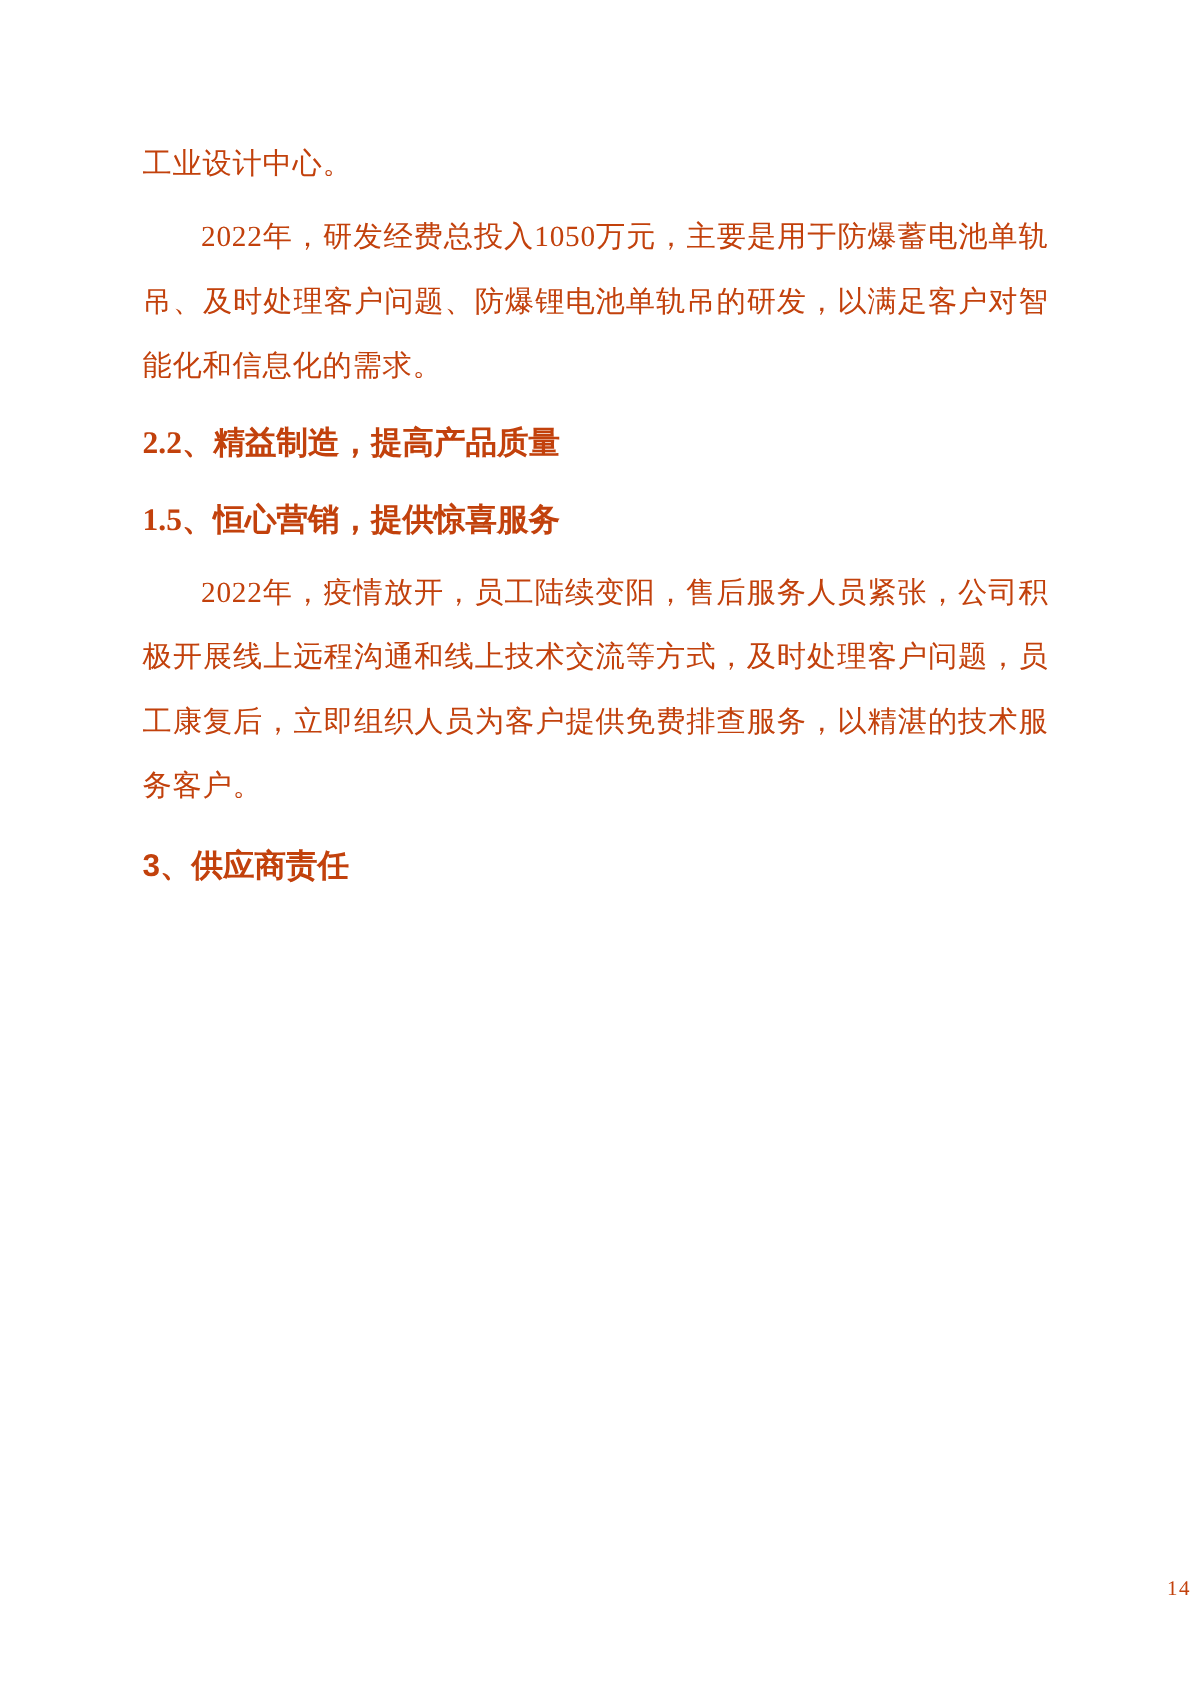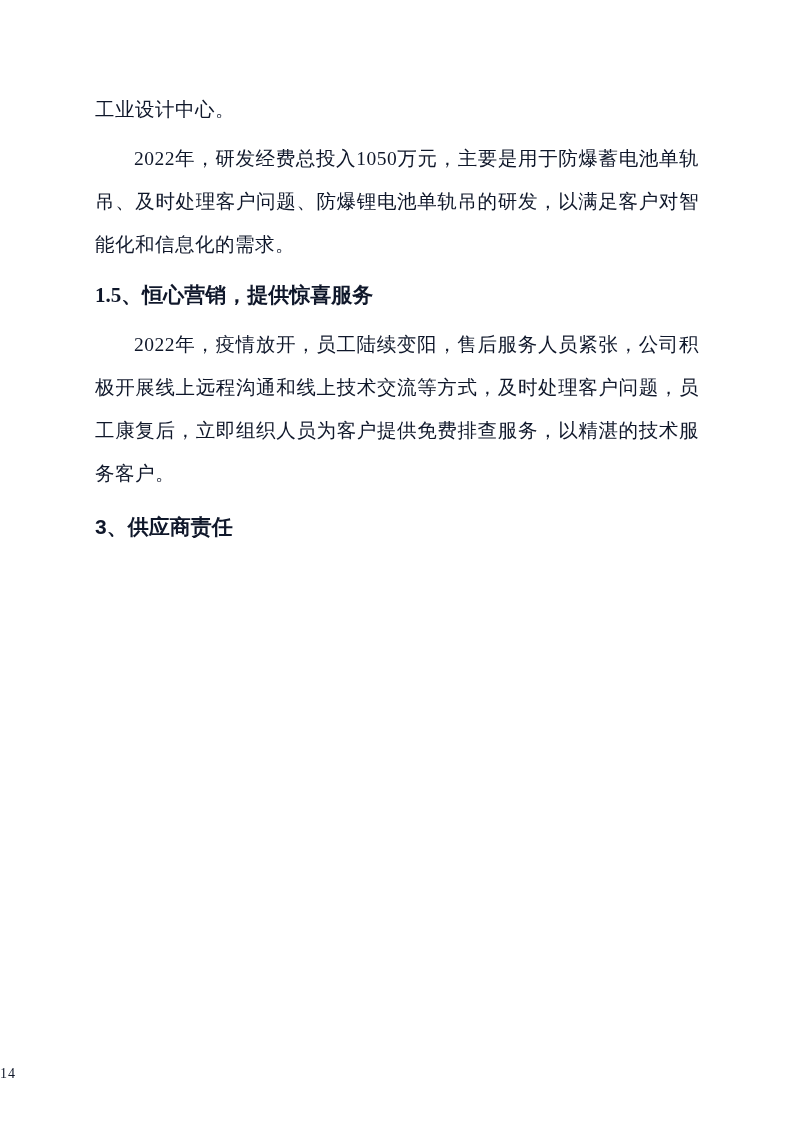--- a/index.html
+++ b/index.html
@@ -3,21 +3,21 @@
 <meta charset="utf-8">
 <style>
   * { margin: 0; padding: 0; box-sizing: border-box; }
   html, body { background: #e8e8e8; }
   .page {
     position: relative;
     width: 794px;
     height: 1122px;
     margin: 0 auto;
     background: #ffffff;
-    color: #0f172a;
+    color: #c2410c;
     overflow: hidden;
   }
   .content {
     position: absolute;
     top: 88px;
     left: 95px;
     width: 604px;
   }
   .body-text {
     font-family: "Liberation Serif", "DejaVu Serif", serif;
@@ -38,42 +38,43 @@
   }
   .heading-sans {
     font-family: "Liberation Sans", "DejaVu Sans", sans-serif;
     font-weight: bold;
     font-size: 21px;
     line-height: 43px;
     margin: 10px 0 0 0;
   }
   .footer {
     position: absolute;
-    bottom: 40px;
+    bottom: 54px;
     left: 0;
     width: 100%;
-    text-align: left;
+    text-align: right;
   }
   .page-number {
     font-family: "Liberation Serif", "DejaVu Serif", serif;
     font-size: 14px;
     letter-spacing: 1px;
   }
 </style>
 </head>
 <body>
 
 <div class="page">
   <div class="content">
 
     <p class="body-text">工业设计中心。</p>
 
     <p class="body-text indent">2022年，研发经费总投入1050万元，主要是用于防爆蓄电池单轨吊、及时处理客户问题、防爆锂电池单轨吊的研发，以满足客户对智能化和信息化的需求。</p>
 
 
+    <h2 class="heading-serif">2.2、精益制造，提高产品质量</h2>
 
 
     <h2 class="heading-serif">1.5、恒心营销，提供惊喜服务</h2>
 
 
     <p class="body-text indent">2022年，疫情放开，员工陆续变阳，售后服务人员紧张，公司积极开展线上远程沟通和线上技术交流等方式，及时处理客户问题，员工康复后，立即组织人员为客户提供免费排查服务，以精湛的技术服务客户。</p>
 
     <h2 class="heading-sans">3、供应商责任</h2>
 
   </div>

